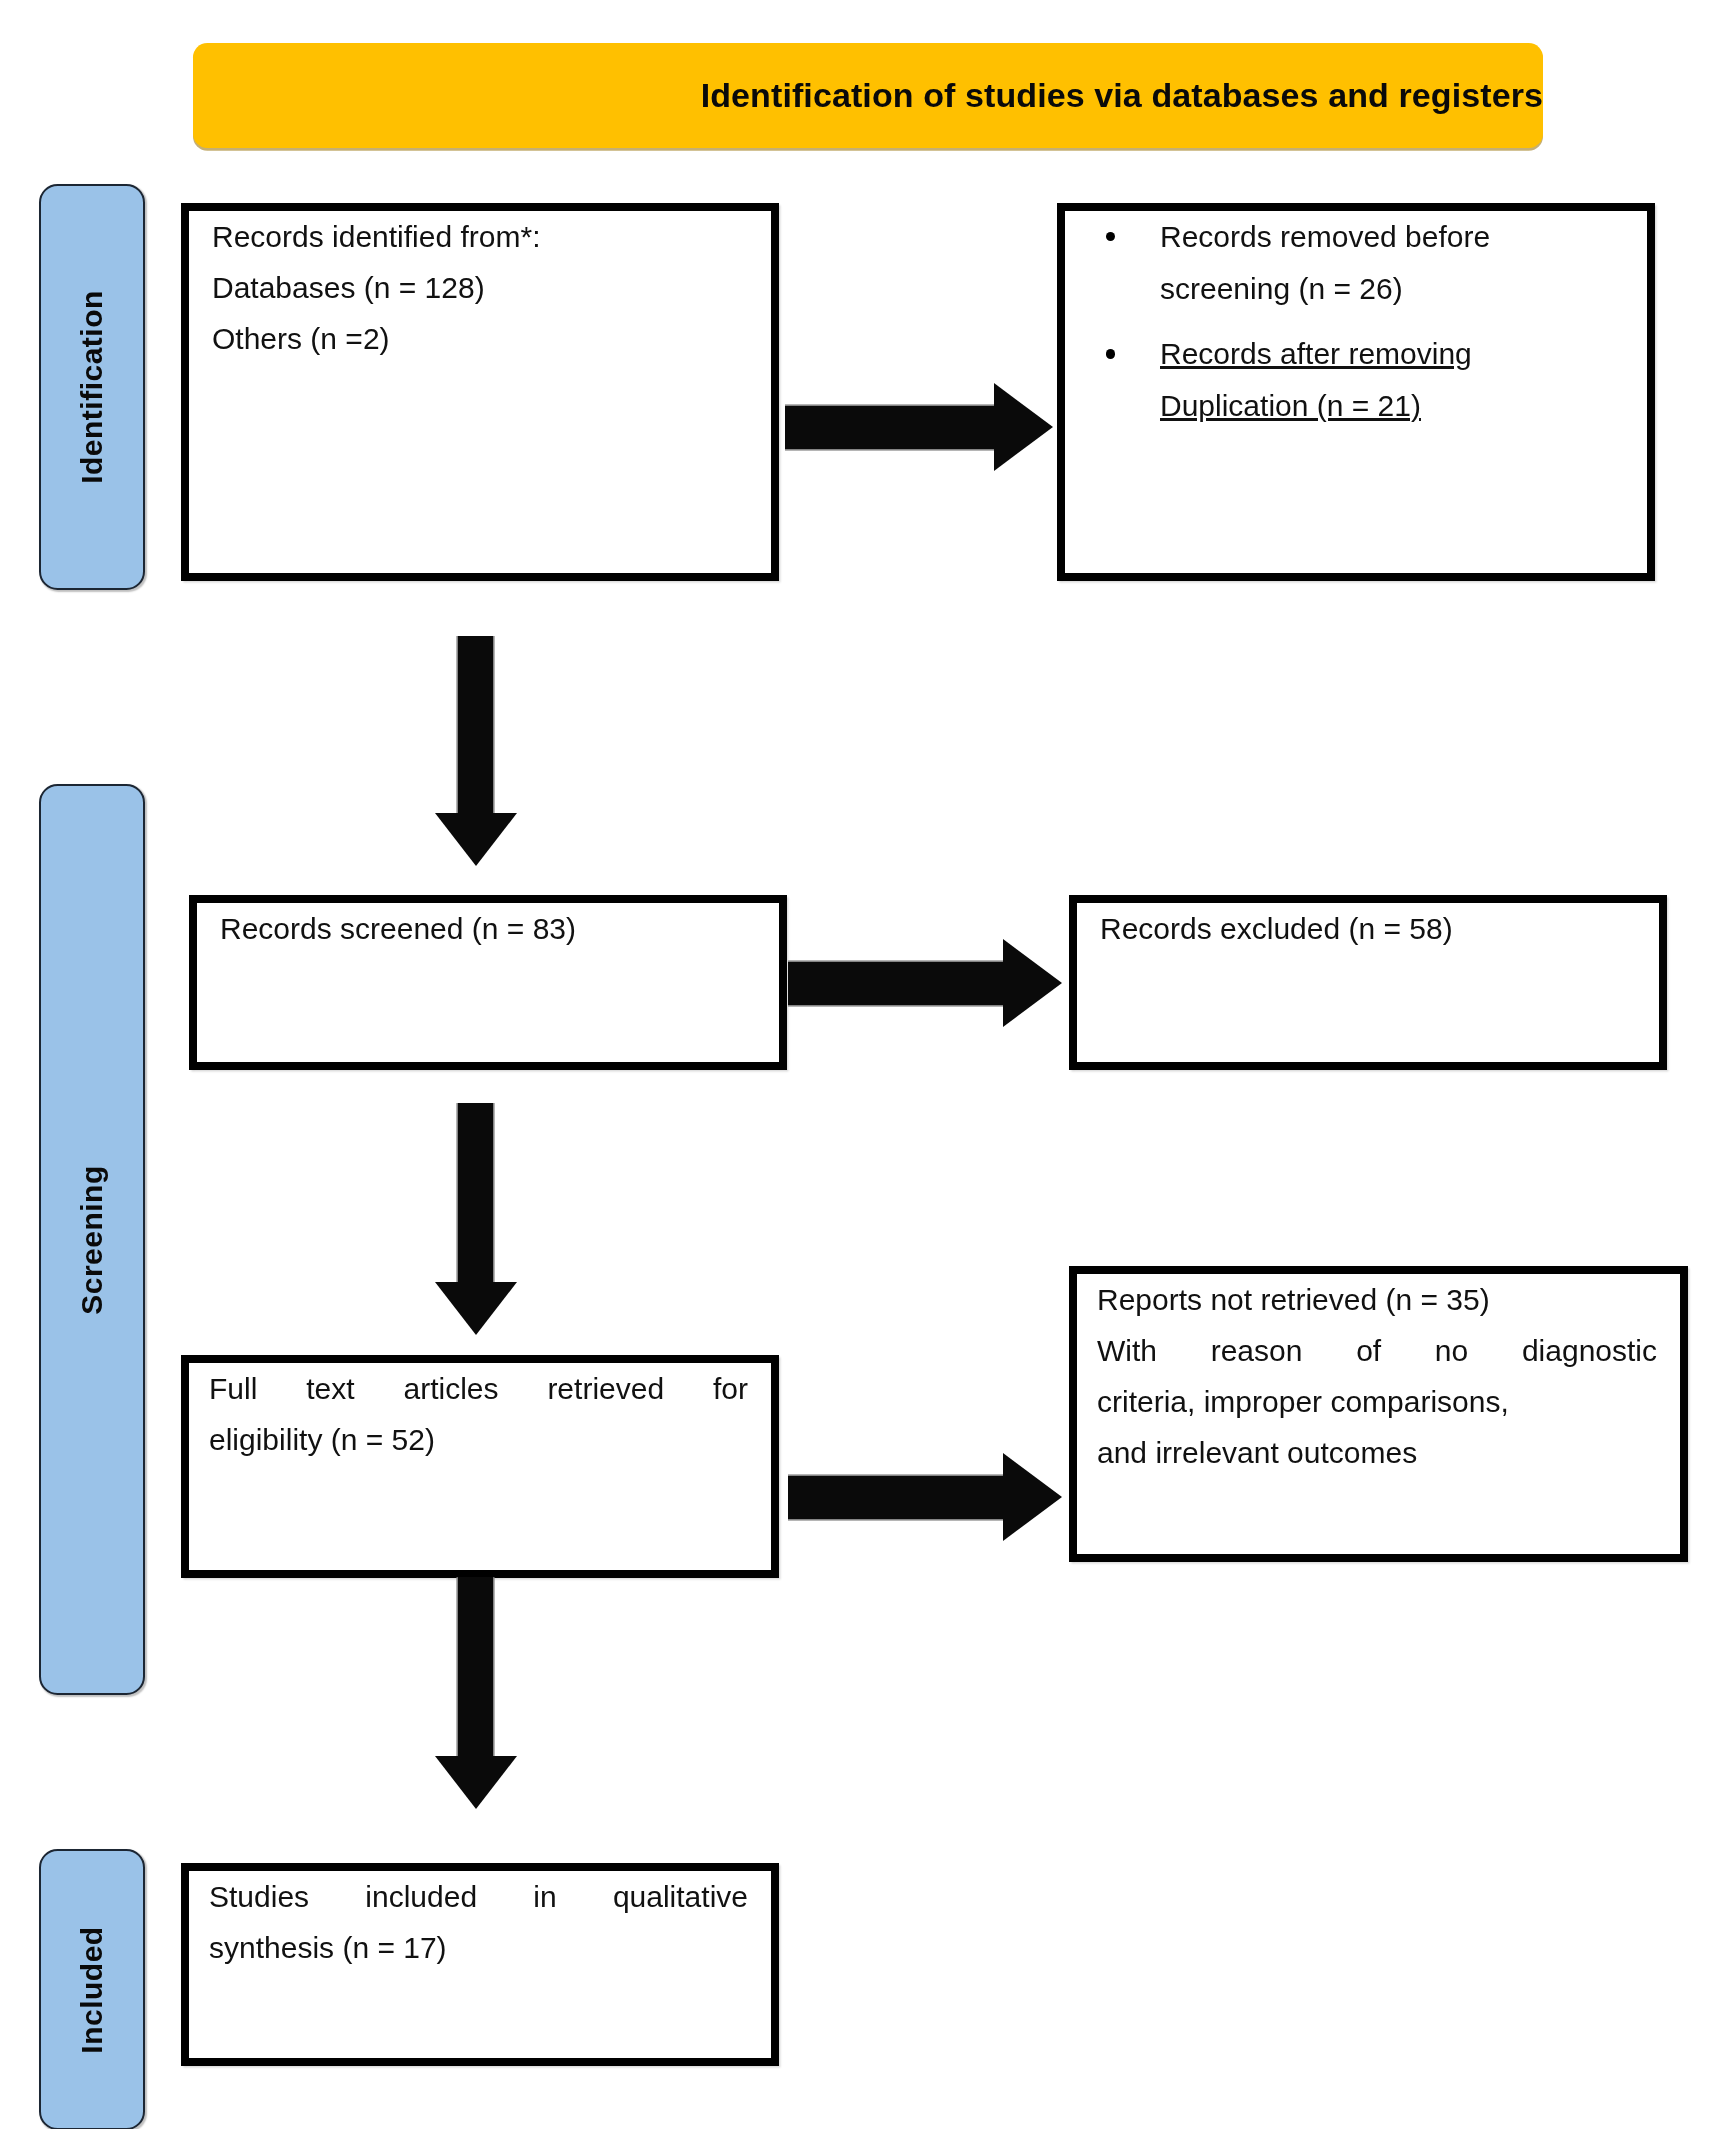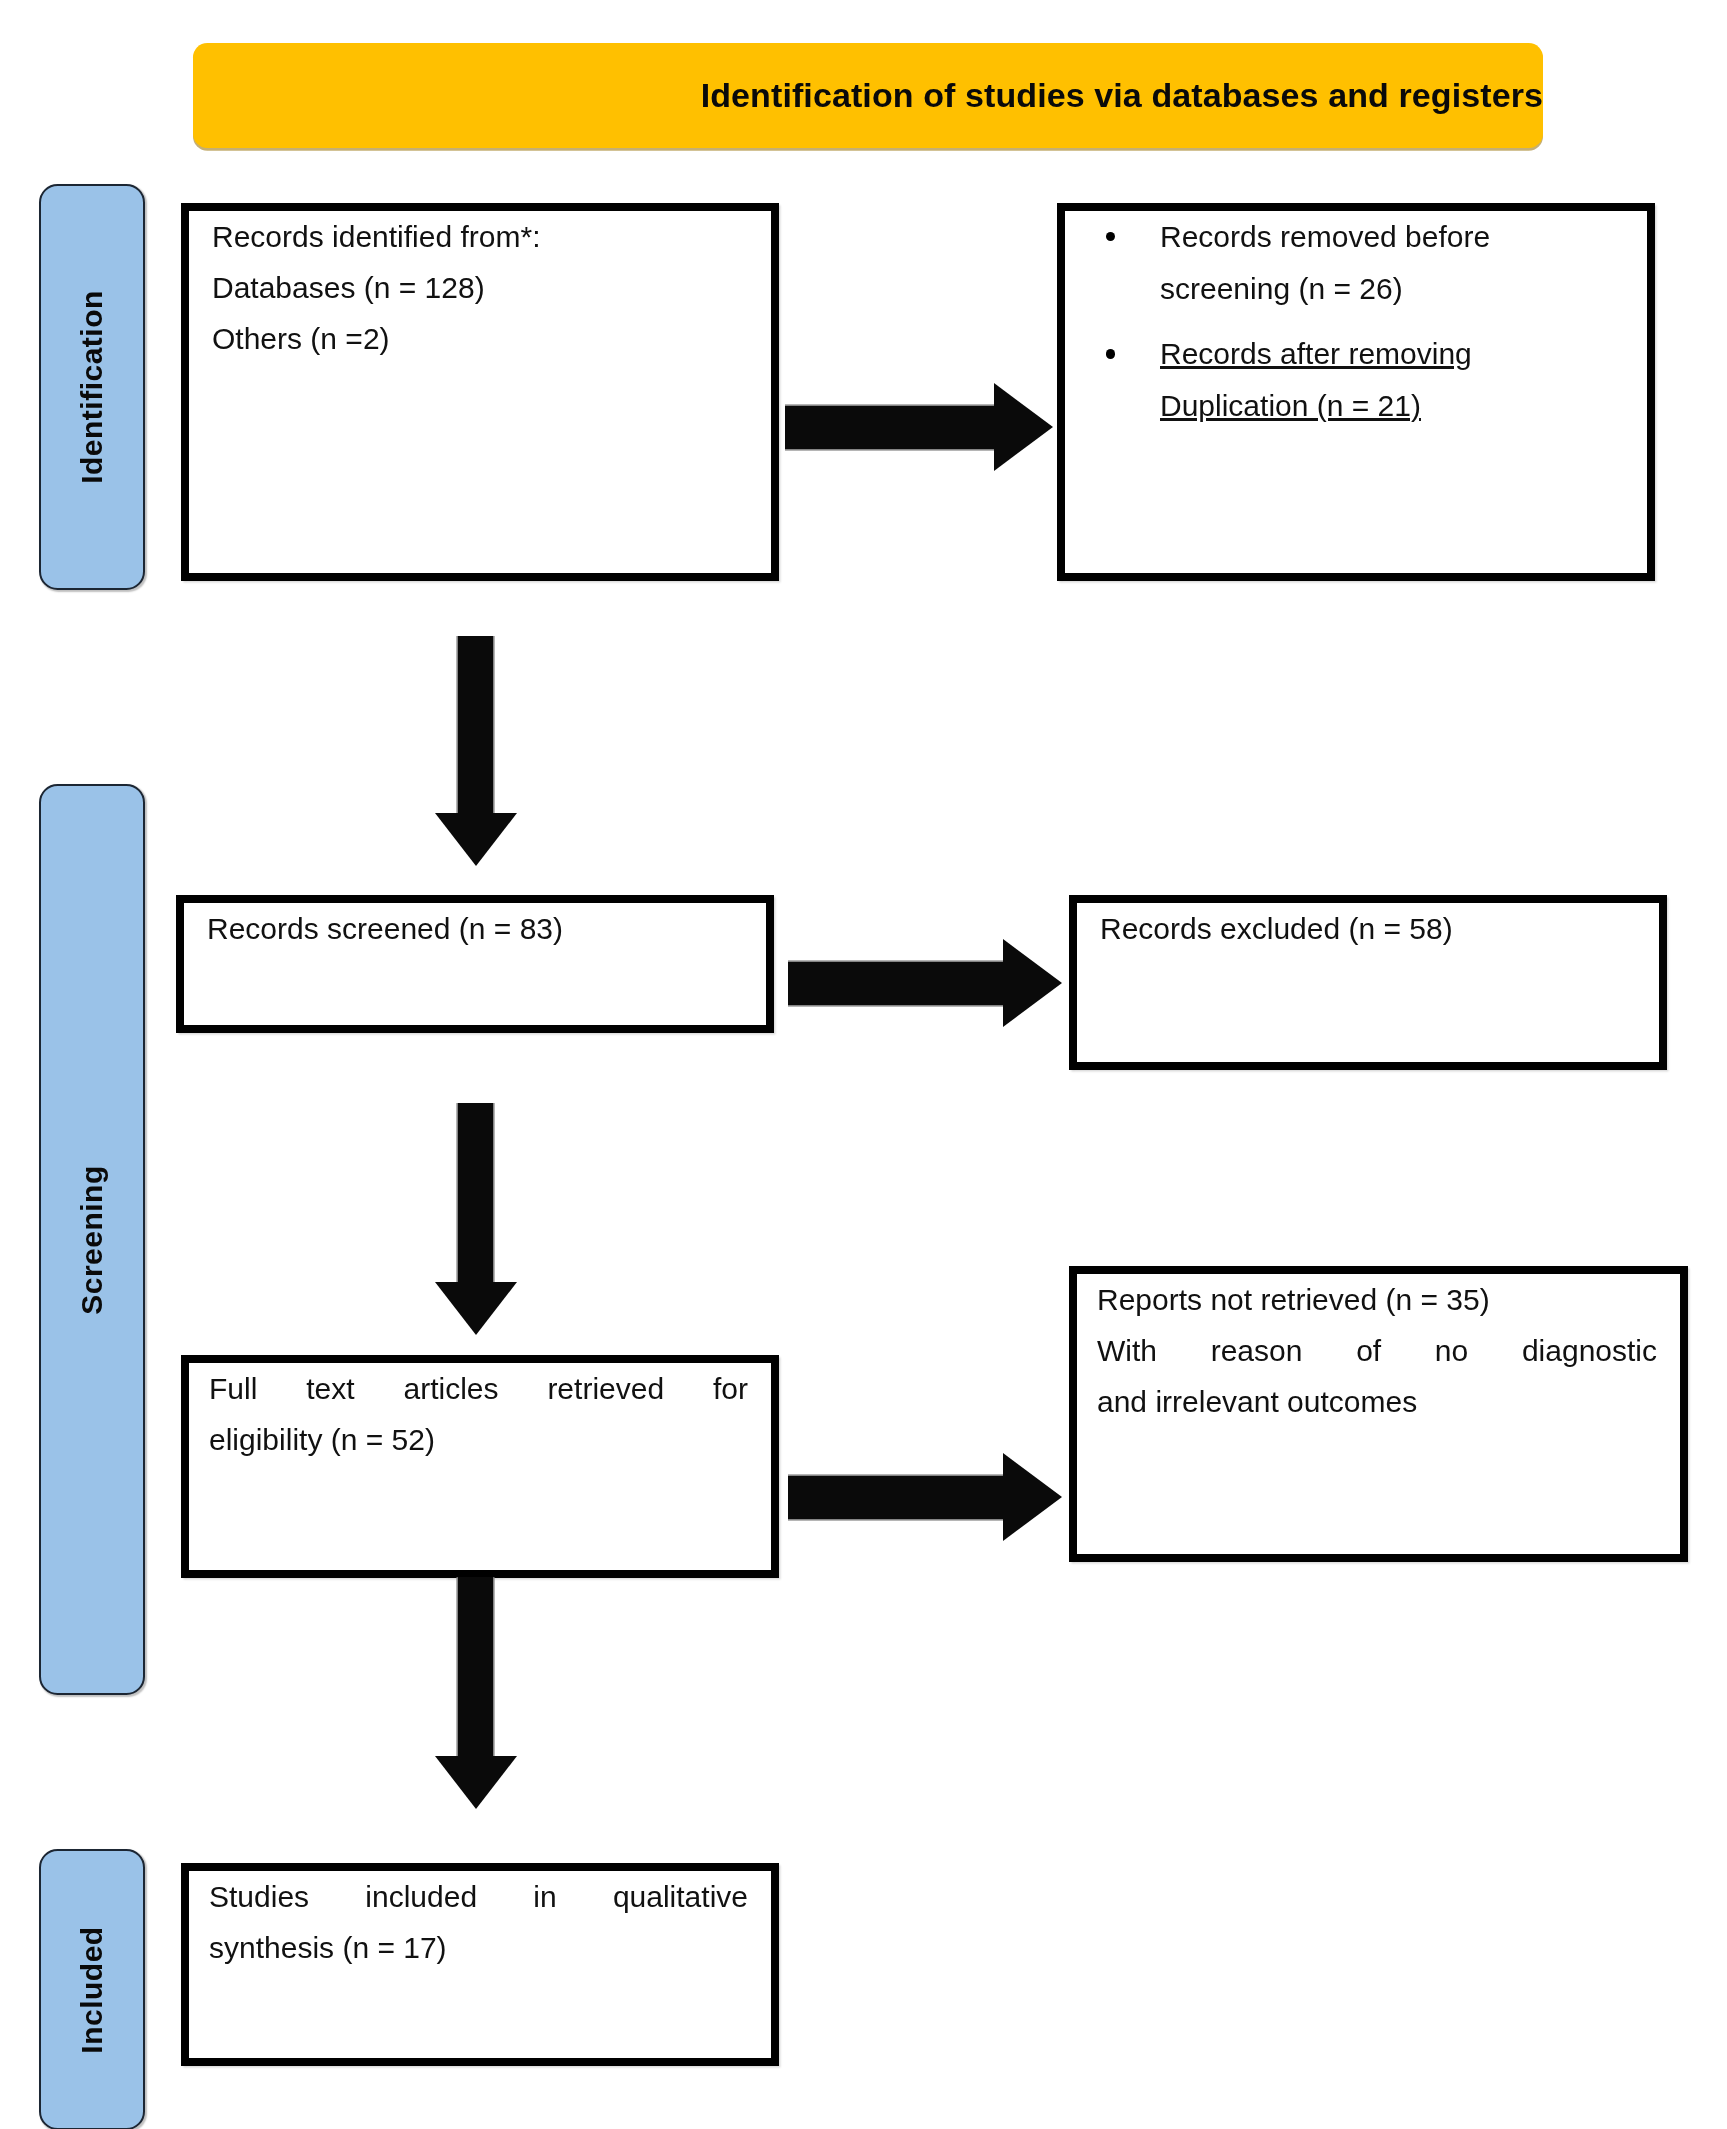--- a/index.html
+++ b/index.html
@@ -117,21 +117,21 @@
     top: 21px;
     width: 9.3px;
     height: 9.3px;
     background: #000000;
     border-radius: 50%;
   }
 
   
   #box-identified     { left: 181px;  top: 203px;  width: 598px; height: 378px; }
   #box-removed        { left: 1057px; top: 203px;  width: 598px; height: 378px; }
-  #box-screened       { left: 176px;  top: 895px; width: 598px; height: 138px; }
+  #box-screened       { left: 189px;  top: 895px; width: 598px; height: 175px; }
   #box-excluded       { left: 1069px; top: 895px; width: 598px; height: 175px; }
   #box-fulltext       { left: 181px;  top: 1355px; width: 598px; height: 223px; }
   #box-notretrieved   { left: 1069px; top: 1266px; width: 619px; height: 296px; }
   #box-included       { left: 181px;  top: 1863px; width: 598px; height: 203px; }
 
   
   .arrow-h {
     position: absolute;
     height: 0;
   }
@@ -247,20 +247,21 @@
   </div>
 
   <div class="flow-box justified" id="box-fulltext">
     <div class="line">Full text articles retrieved for</div>
     <div class="line last">eligibility (n = 52)</div>
   </div>
 
   <div class="flow-box justified" id="box-notretrieved">
     <div class="line last">Reports not retrieved (n = 35)</div>
     <div class="line">With reason of no diagnostic</div>
+    <div class="line last">criteria, improper comparisons,</div>
     <div class="line last">and irrelevant outcomes</div>
   </div>
 
   <div class="flow-box justified" id="box-included">
     <div class="line">Studies included in qualitative</div>
     <div class="line last">synthesis (n = 17)</div>
   </div>
 
   <div class="arrow-h" id="arrow-identify-to-removed">
     <div class="shaft"></div>

